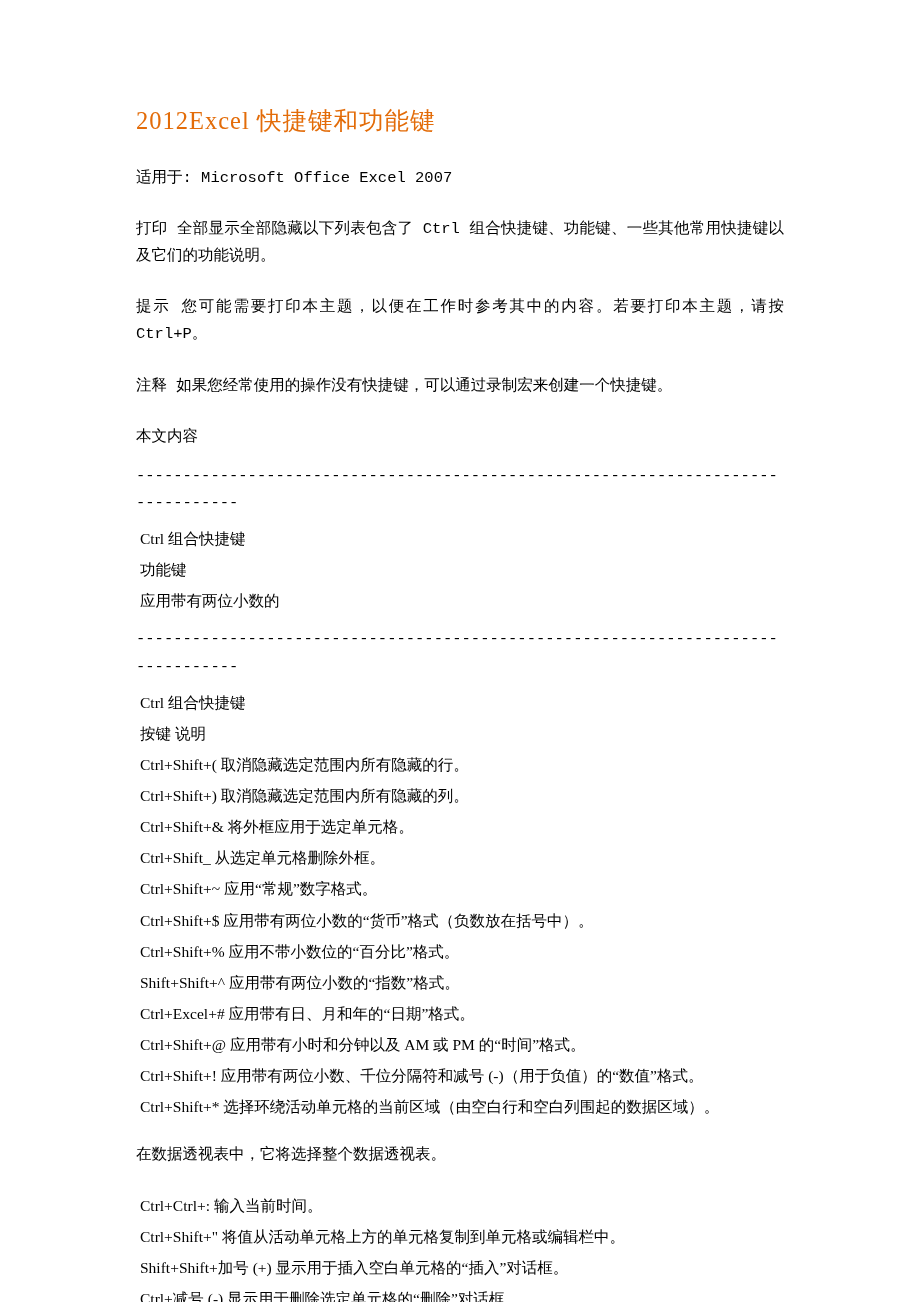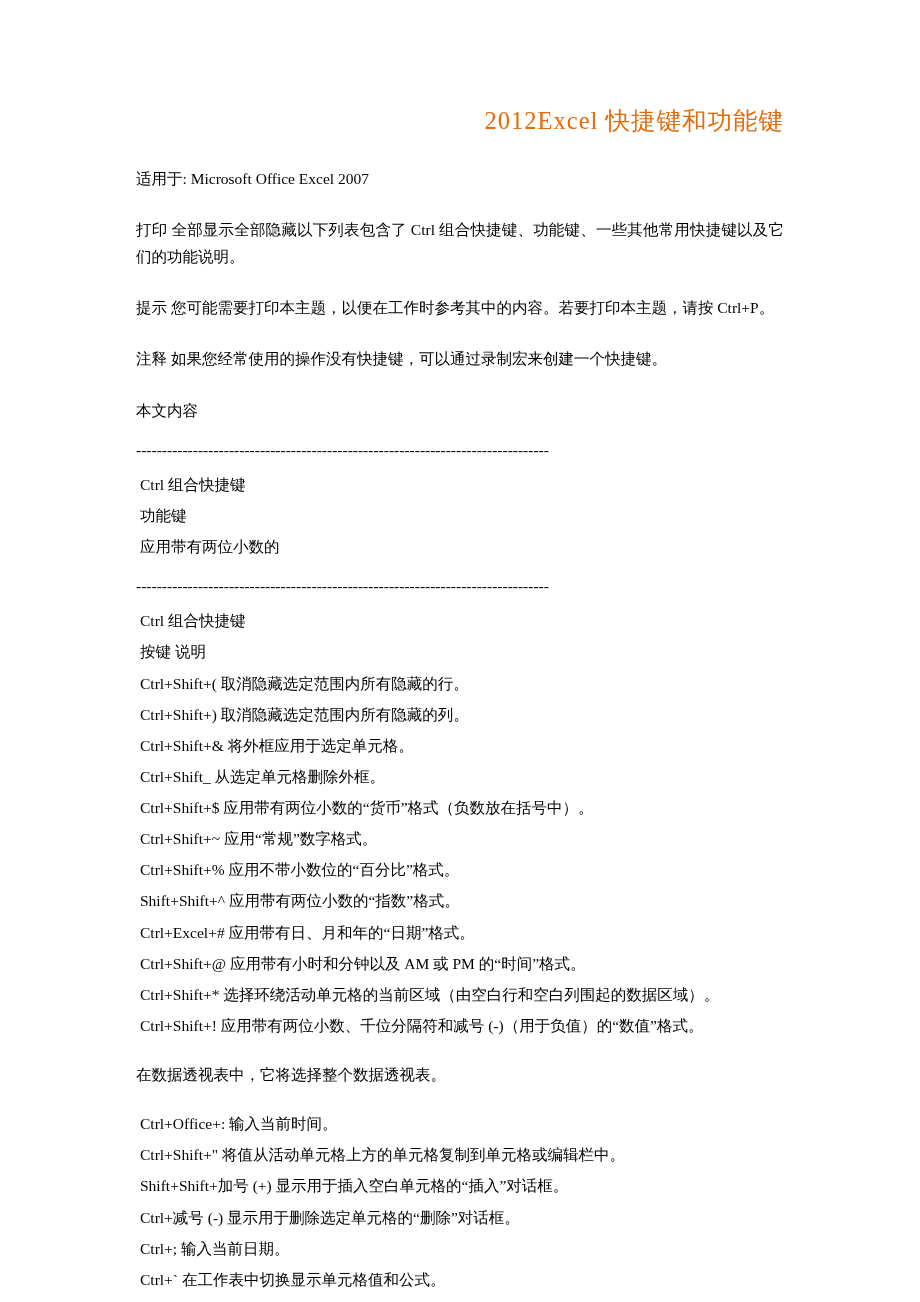--- a/index.html
+++ b/index.html
@@ -11,30 +11,31 @@
     line-height: 1.75;
     color: #000;
   }
   .page {
     width: 920px;
     min-height: 1302px;
     box-sizing: border-box;
     padding: 100px 136px 60px 136px;
   }
   .title {
-    text-align: right;
+    text-align: left;
     font-size: 24.5px;
     color: #e36c09;
     font-weight: normal;
     margin: 0 0 22px 0;
     letter-spacing: 1px;
   }
   .para {
     margin: 0 0 4px 0;
     text-align: justify;
+    font-family: Liberation Mono, monospace;
   }
   .block {
     margin-bottom: 24px;
   }
   .divider {
     letter-spacing: 0;
     margin: 12px 0 8px 0;
   }
   .list p {
     margin: 4px;
@@ -67,34 +68,34 @@
 
   <p class="para divider">--------------------------------------------------------------------------------</p>
 
   <div class="list">
     <p>Ctrl 组合快捷键</p>
     <p>按键 说明</p>
     <p>Ctrl+Shift+( 取消隐藏选定范围内所有隐藏的行。</p>
     <p>Ctrl+Shift+) 取消隐藏选定范围内所有隐藏的列。</p>
     <p>Ctrl+Shift+&amp; 将外框应用于选定单元格。</p>
     <p>Ctrl+Shift_ 从选定单元格删除外框。</p>
+    <p>Ctrl+Shift+~ 应用“常规”数字格式。</p>
     <p>Ctrl+Shift+$ 应用带有两位小数的“货币”格式（负数放在括号中）。</p>
-    <p>Ctrl+Shift+~ 应用“常规”数字格式。</p>
     <p>Ctrl+Shift+% 应用不带小数位的“百分比”格式。</p>
     <p>Shift+Shift+^ 应用带有两位小数的“指数”格式。</p>
     <p>Ctrl+Excel+# 应用带有日、月和年的“日期”格式。</p>
     <p>Ctrl+Shift+@ 应用带有小时和分钟以及 AM 或 PM 的“时间”格式。</p>
+    <p>Ctrl+Shift+! 应用带有两位小数、千位分隔符和减号 (-)（用于负值）的“数值”格式。</p>
     <p>Ctrl+Shift+* 选择环绕活动单元格的当前区域（由空白行和空白列围起的数据区域）。</p>
-    <p>Ctrl+Shift+! 应用带有两位小数、千位分隔符和减号 (-)（用于负值）的“数值”格式。</p>
   </div>
 
   <p class="para" style="margin-top:22px;margin-bottom:22px;">在数据透视表中，它将选择整个数据透视表。</p>
 
   <div class="list">
-    <p>Ctrl+Office+: 输入当前时间。</p>
+    <p>Ctrl+Ctrl+: 输入当前时间。</p>
     <p>Ctrl+Shift+" 将值从活动单元格上方的单元格复制到单元格或编辑栏中。</p>
     <p>Shift+Shift+加号 (+) 显示用于插入空白单元格的“插入”对话框。</p>
     <p>Ctrl+减号 (-) 显示用于删除选定单元格的“删除”对话框。</p>
     <p>Ctrl+; 输入当前日期。</p>
     <p>Ctrl+` 在工作表中切换显示单元格值和公式。</p>
   </div>
 
 </div>
 
 </body></html>

